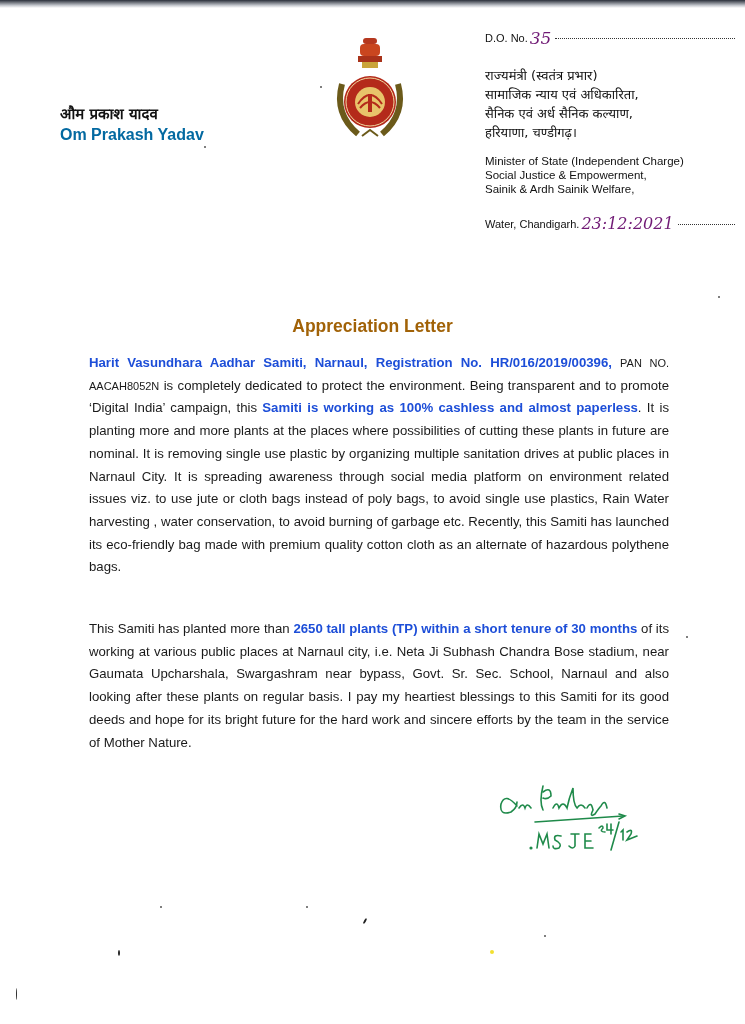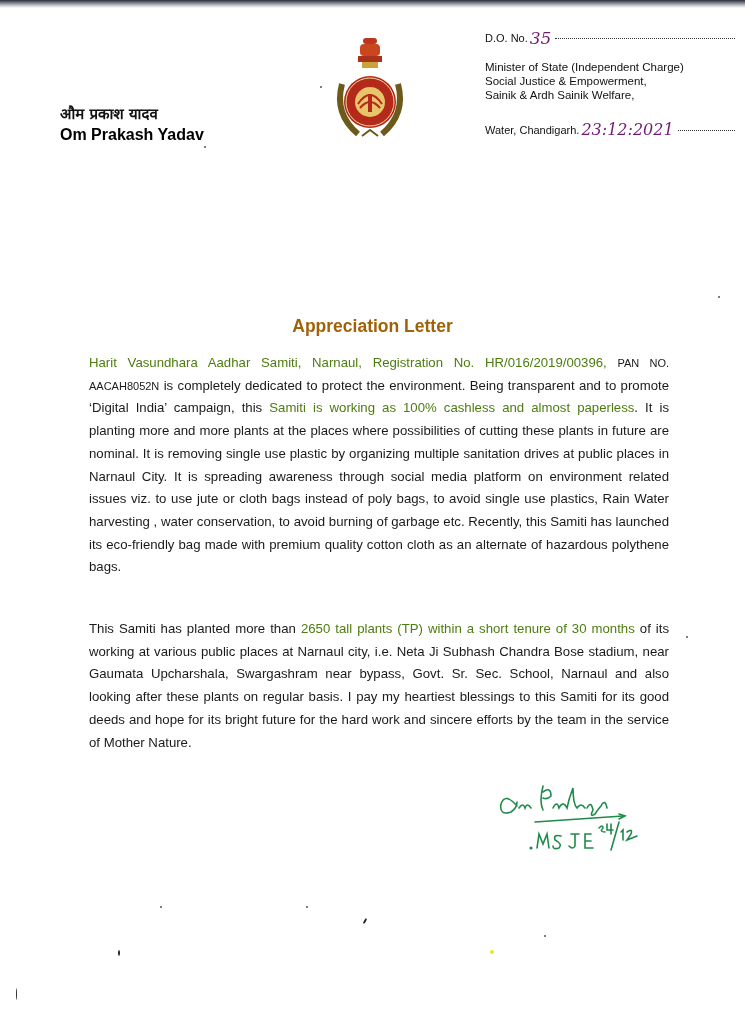--- a/index.html
+++ b/index.html
@@ -10,21 +10,21 @@
   .topline {
     position: absolute; left: 0; top: 0; width: 745px; height: 8px;
     background: linear-gradient(#2a2f3a, #c9ccd2 70%, #ffffff);
   }
   .name-block { position: absolute; left: 60px; top: 66px; margin-top: 37px; }
   .name-hi {
     font-family: "DejaVu Sans", sans-serif; font-weight: bold; font-size: 15px; color: #111;
     line-height: 22px;
   }
   .name-en {
-    font-family: "Liberation Sans", sans-serif; font-weight: bold; font-size: 16px; color: #000000;
+    font-family: "Liberation Sans", sans-serif; font-weight: bold; font-size: 16px; color: #0369a1;
     line-height: 20px;
   }
   .emblem { position: absolute; left: 328px; top: 34px; width: 84px; height: 110px; }
   .right-block { position: absolute; left: 485px; top: 28px; width: 250px; }
   .do-line {
     font-family: "Liberation Sans", sans-serif; font-size: 11px; color: #111;
     display: flex; align-items: center; white-space: nowrap;
   }
   .hand {
     font-family: "DejaVu Serif", serif; font-style: italic; color: #701a75; font-size: 17px;
@@ -42,21 +42,21 @@
     position: absolute; left: 0; width: 745px; top: 316px; text-align: center;
     font-family: "Liberation Sans", sans-serif; font-weight: bold; font-size: 17.5px; color: #a16207;
   }
   .body-text {
     position: absolute; left: 89px; width: 580px;
     font-family: "Liberation Sans", sans-serif; font-size: 13.2px; line-height: 22.7px;
     text-align: justify; color: #1a1a1a;
   }
   .p1 { top: 352px; }
   .p2 { top: 618px; }
-  .body-text b { font-weight: normal; color: #4d7c0f; }
+  .body-text b { font-weight: bold; color: #1d4ed8; }
   .small-caps { font-size: 11px; }
   .signature { position: absolute; left: 495px; top: 778px; width: 200px; height: 80px; }
   .speck { position: absolute; width: 2px; height: 2px; background: #555; border-radius: 50%; }
 </style>
 </head>
 <body>
 
 <div class="topline"></div>
 
 <div class="name-block">
@@ -83,20 +83,26 @@
     <rect x="40" y="60" width="4" height="18" fill="#b42a1a"></rect>
     <path d="M34 102 L42 96 L50 102" stroke="#6b5a1a" stroke-width="2" fill="none"></path>
   </svg>
 </div>
 
 <div class="right-block">
   <div class="do-line">
     <span>D.O. No.</span>
     <span class="hand">35</span>
     <span class="dots"></span>
+  </div>
+  <div class="hi-lines">
+    <div>राज्यमंत्री (स्वतंत्र प्रभार)</div>
+    <div>सामाजिक न्याय एवं अधिकारिता,</div>
+    <div>सैनिक एवं अर्ध सैनिक कल्याण,</div>
+    <div>हरियाणा, चण्डीगढ़।</div>
   </div>
   <div class="en-lines">
     <div>Minister of State (Independent Charge)</div>
     <div>Social Justice &amp; Empowerment,</div>
     <div>Sainik &amp; Ardh Sainik Welfare,</div>
   </div>
   <div class="do-line dated">
     <span>Water, Chandigarh.</span>
     <span class="hand" style="font-size:16px">23:12:2021</span>
     <span class="dots"></span>

